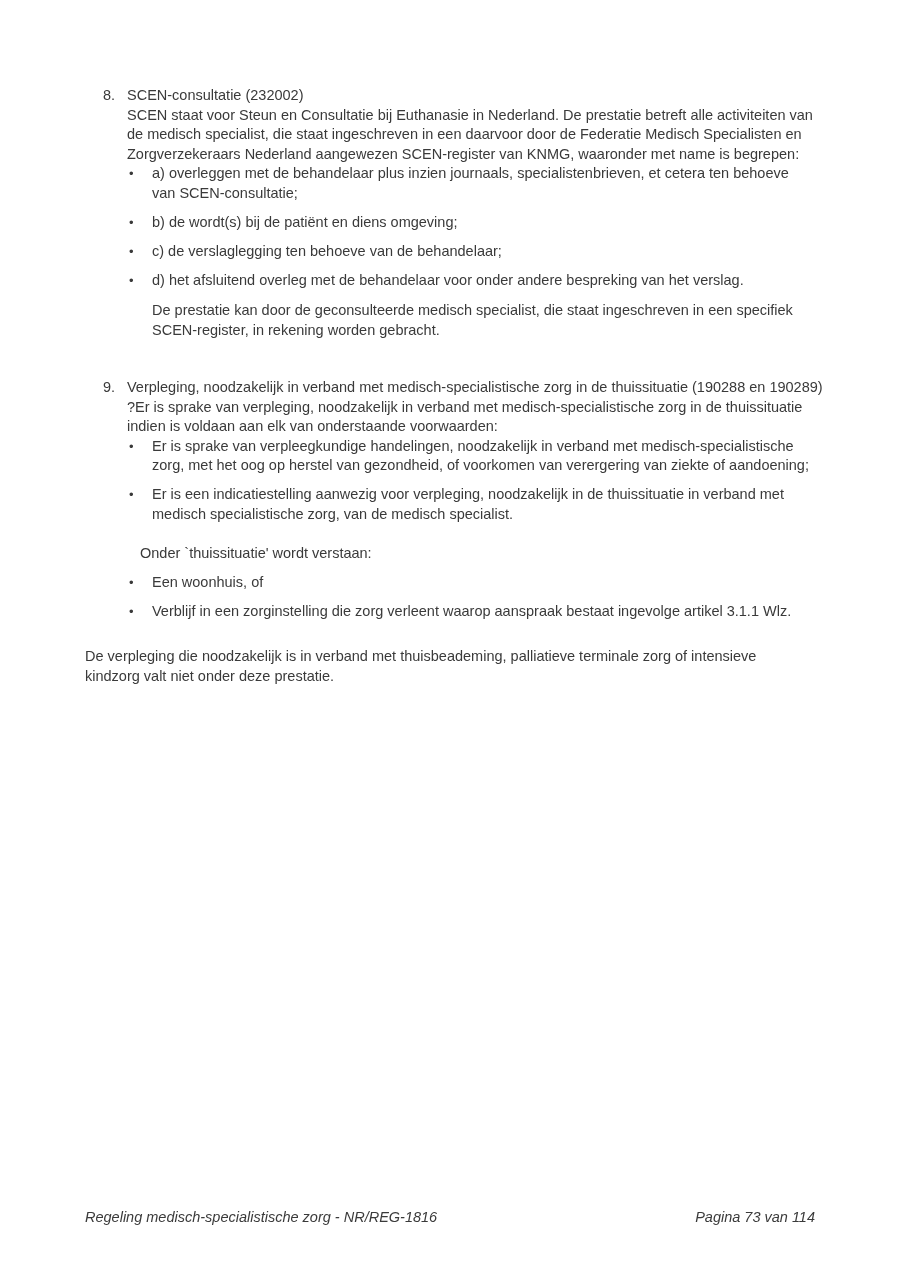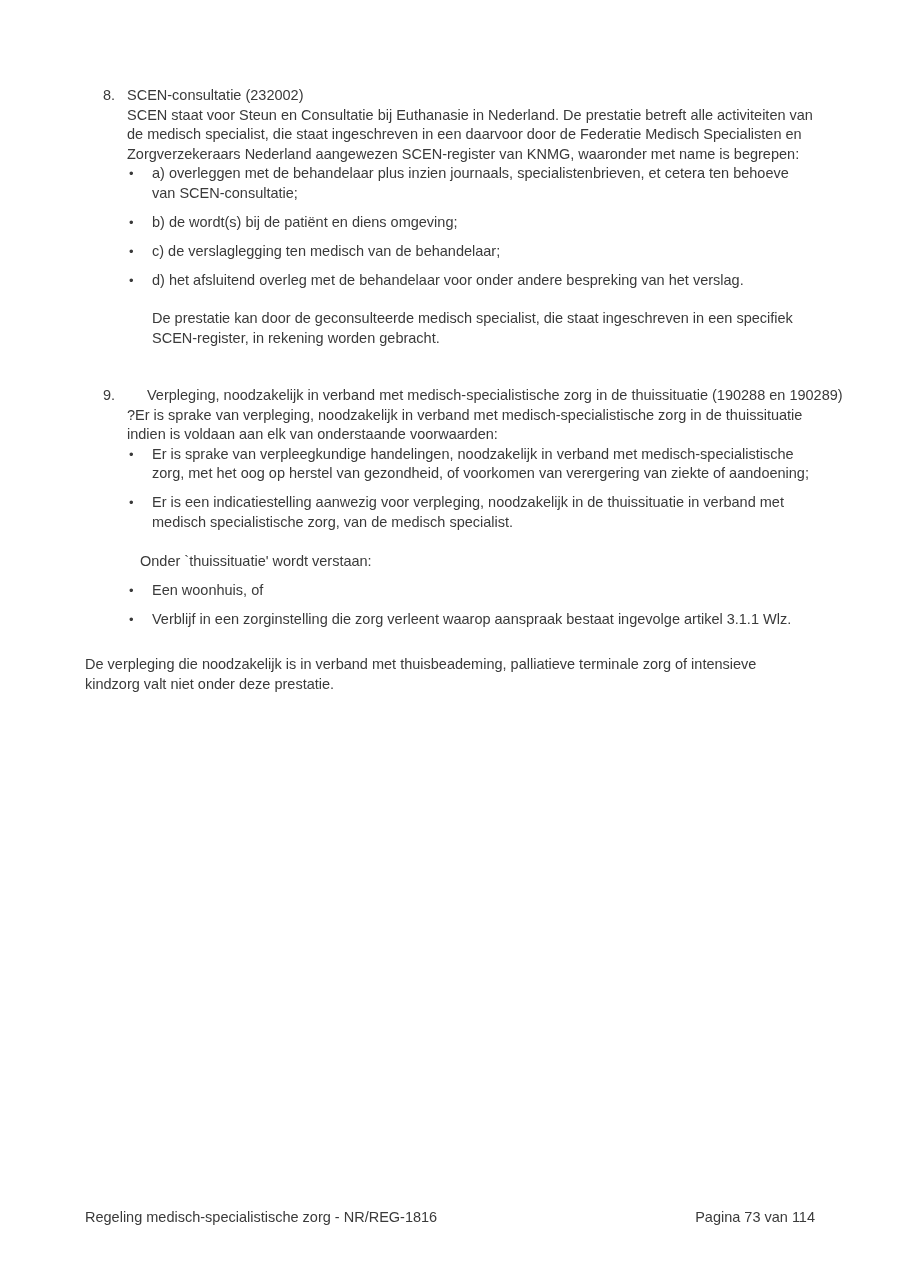--- a/index.html
+++ b/index.html
@@ -26,53 +26,54 @@
     padding-left: 42px;
   }
   .numbered-item.item-9 { margin-top: 38px; }
   .item-number {
     position: absolute;
     left: 18px;
     top: 0;
   }
   .item-heading .item-title {
   }
-  .item-heading.nowrap { white-space: nowrap; margin-left: 20px; }
+  .item-heading.nowrap { white-space: nowrap; }
   .item-body { max-width: 688px; }
   .bullet-list { margin-top: 0; }
   .bullet-row {
     display: flex;
     margin-top: 9.5px;
   }
   .bullet-row.first { margin-top: 0; }
   .bullet-dot {
     flex: none;
     width: 25px;
     padding-left: 2px;
     font-size: 13px;
   }
   .bullet-text { flex: 1; }
   .indented-paragraph {
     margin-left: 25px;
-    margin-top: 19px;
+    margin-top: 11px;
   }
   .subheading-paragraph {
     margin-left: 13px;
     margin-top: 19.5px;
   }
   .closing-paragraph {
     margin-top: 26px;
   }
   .footer {
     position: absolute;
     left: 85px;
     right: 85px;
     top: 1208px;
     display: flex;
     justify-content: space-between;
+    font-style: italic;
   }
 </style>
 </head>
 <body>
 
 <div class="page">
   <div class="content">
 
     <div class="numbered-item">
       <span class="item-number">8.</span>
@@ -85,21 +86,21 @@
           <div class="bullet-row first">
             <span class="bullet-dot">•</span>
             <span class="bullet-text">a) overleggen met de behandelaar plus inzien journaals, specialistenbrieven, et cetera ten behoeve van SCEN-consultatie;</span>
           </div>
           <div class="bullet-row">
             <span class="bullet-dot">•</span>
             <span class="bullet-text">b) de wordt(s) bij de patiënt en diens omgeving;</span>
           </div>
           <div class="bullet-row">
             <span class="bullet-dot">•</span>
-            <span class="bullet-text">c) de verslaglegging ten medisch van de behandelaar;</span>
+            <span class="bullet-text">c) de verslaglegging ten behoeve van de behandelaar;</span>
           </div>
           <div class="bullet-row">
             <span class="bullet-dot">•</span>
             <span class="bullet-text">d) het afsluitend overleg met de behandelaar voor onder andere bespreking van het verslag.</span>
           </div>
         </div>
         <div class="indented-paragraph">De prestatie kan door de geconsulteerde medisch specialist, die staat ingeschreven in een specifiek SCEN-register, in rekening worden gebracht.</div>
       </div>
     </div>
 

